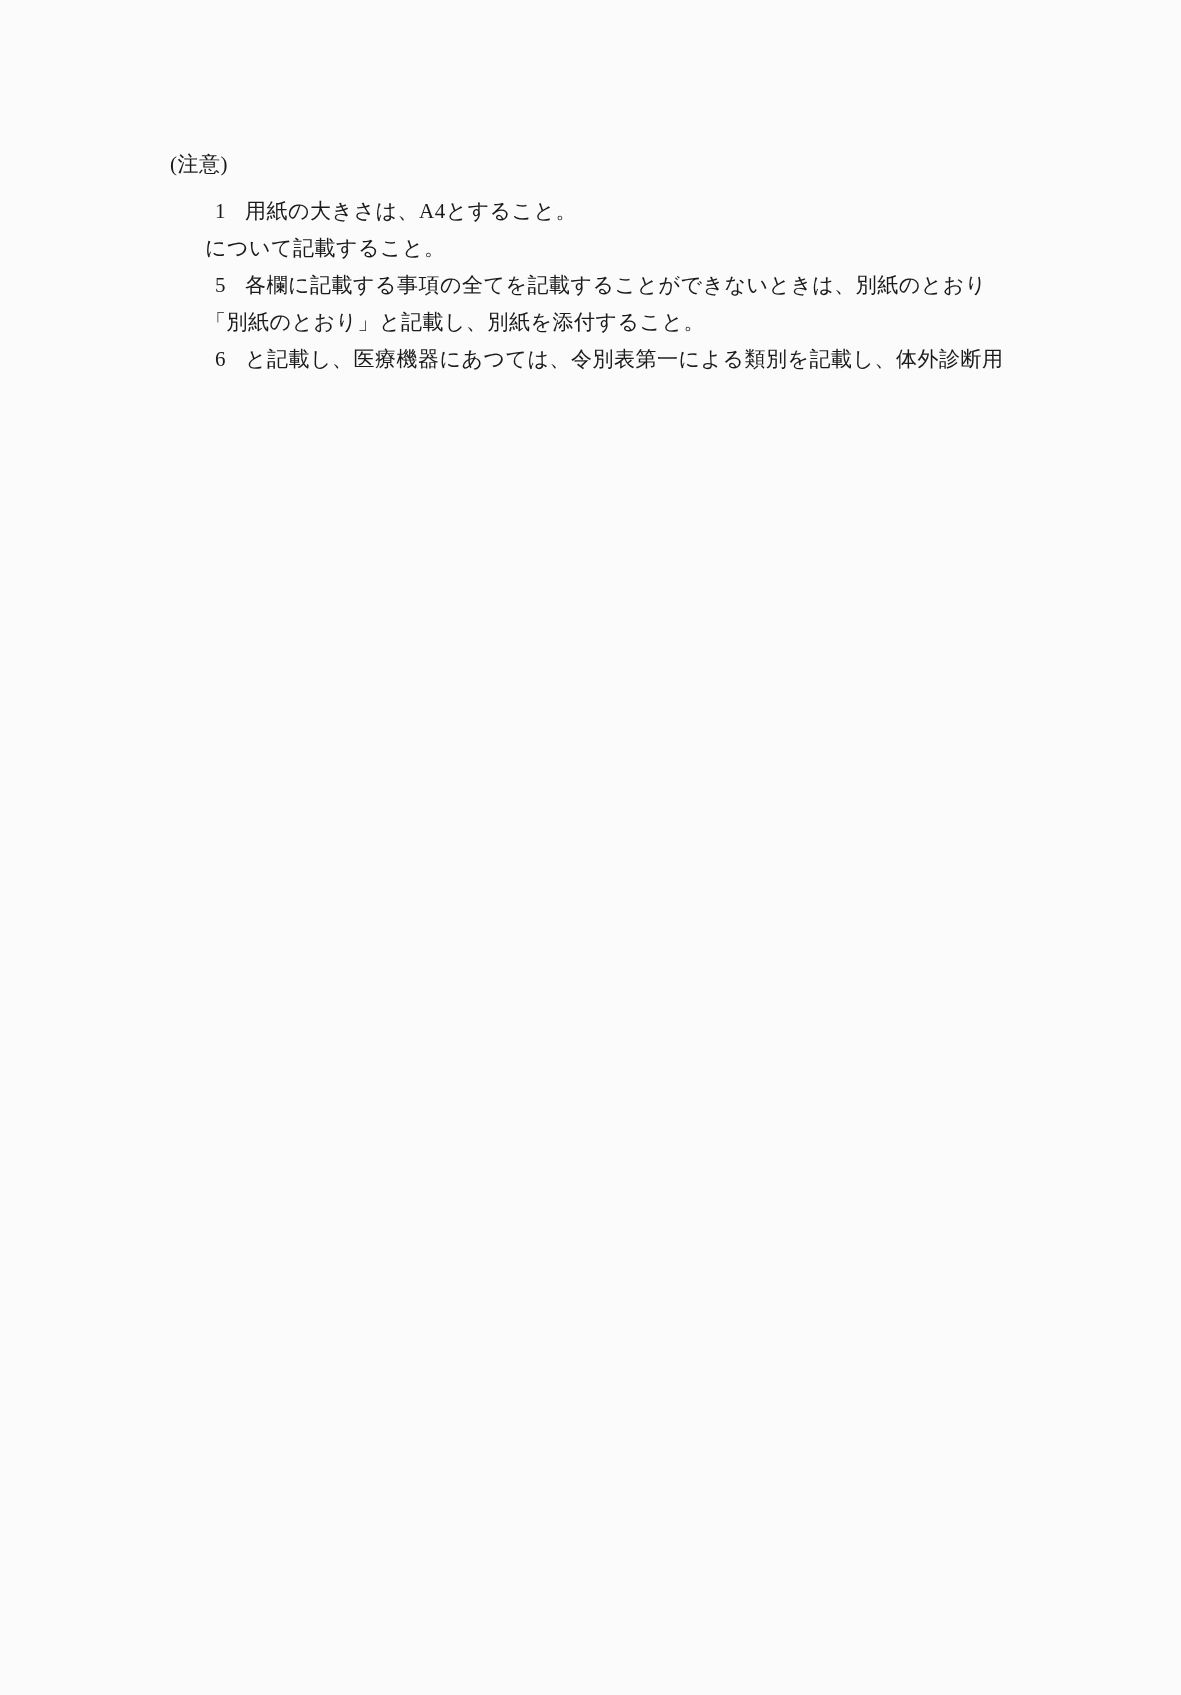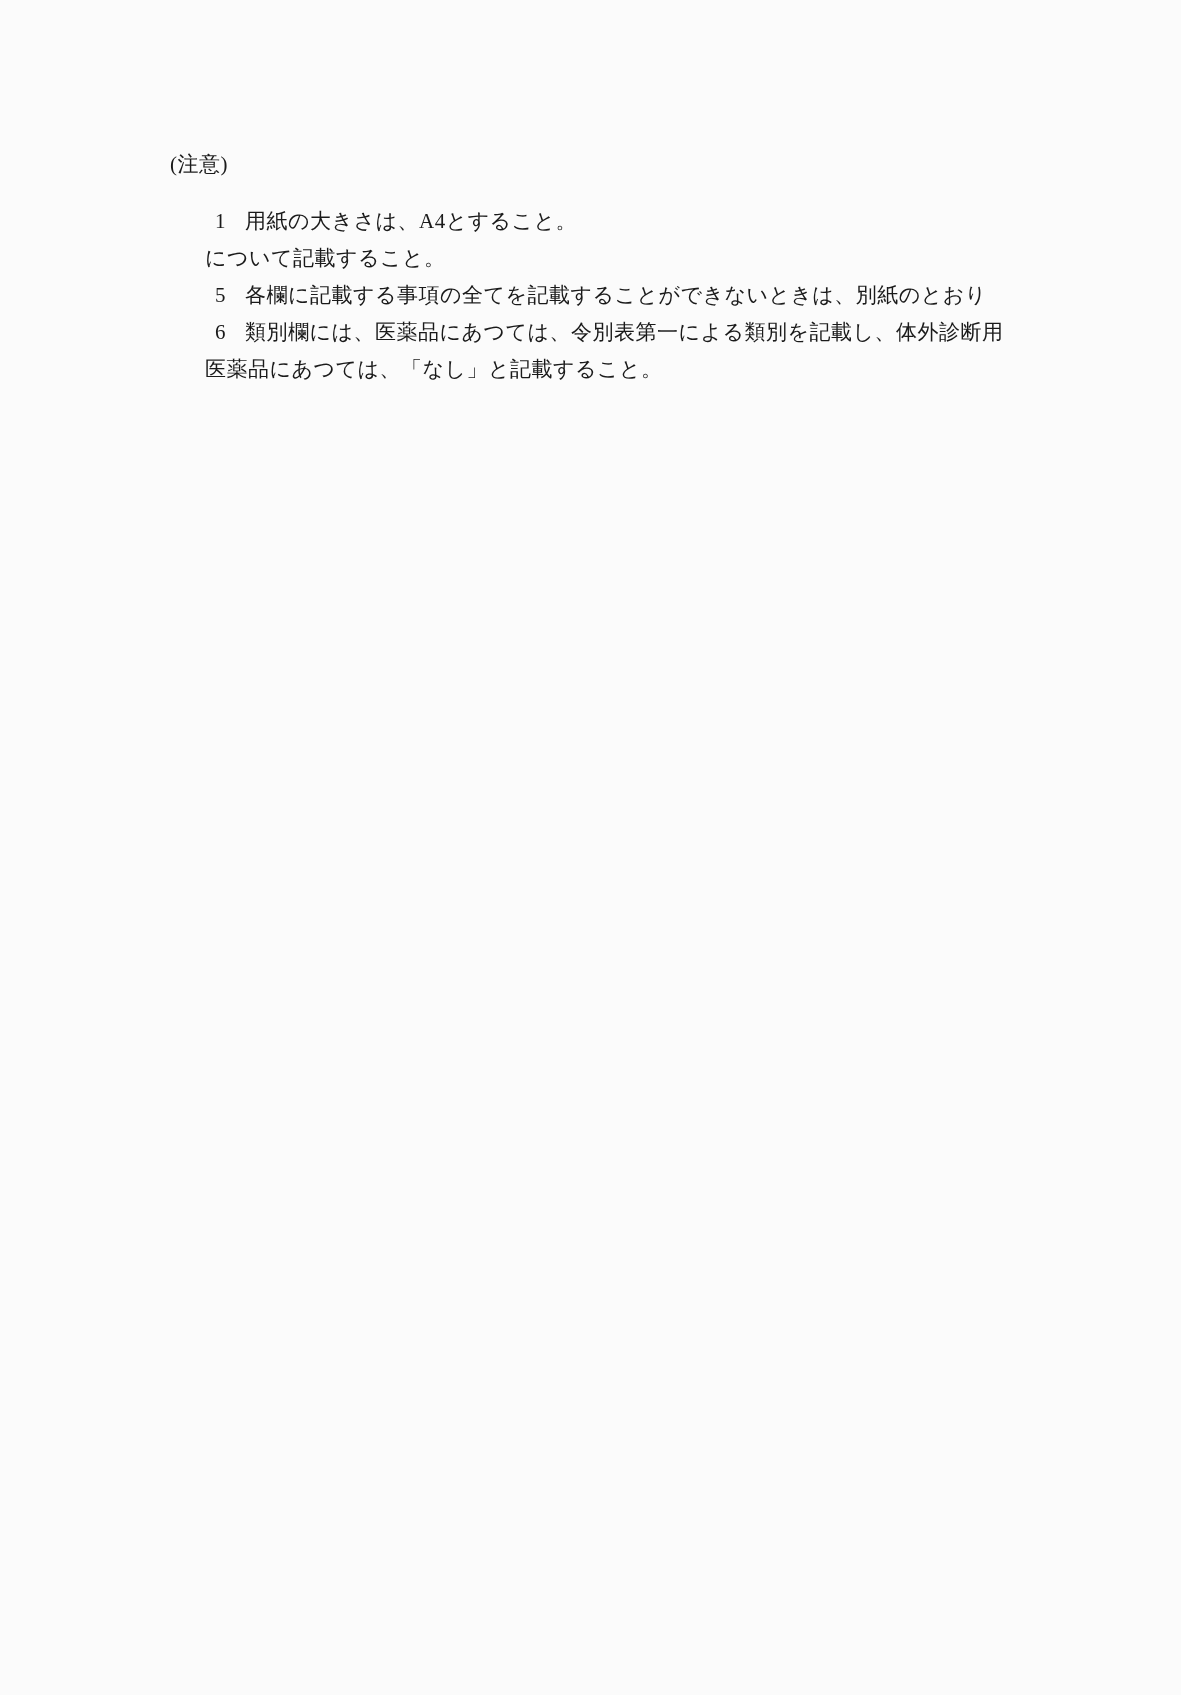--- a/index.html
+++ b/index.html
@@ -18,21 +18,21 @@
     .content {
       position: absolute;
       left: 170px;
       top: 146px;
       width: 870px;
       font-size: 21px;
       letter-spacing: 0.5px;
     }
     .title {
       line-height: 37px;
-      margin-bottom: 20px;
+      margin-bottom: 10px;
     }
     .item {
       padding-left: 35px;
     }
     .line {
       line-height: 37px;
       white-space: nowrap;
     }
     .num {
       display: inline-block;
@@ -57,23 +57,23 @@
 
 
     <div class="item">
       <div class="line">について記載すること。</div>
     </div>
 
     <div class="item">
       <div class="line">
         <span class="num">5</span><span class="txt">各欄に記載する事項の全てを記載することができないときは、別紙のとおり</span>
       </div>
+      <div class="line">「別紙のとおり」と記載し、別紙を添付すること。</div>
     </div>
 
     <div class="item">
       <div class="line">
-        <span class="num">6</span><span class="txt">類別欄には、医薬品にあつては、令別表第一による類別を記載し、体外診断用</span>
+        <span class="num">6</span><span class="txt">と記載し、医療機器にあつては、令別表第一による類別を記載し、体外診断用</span>
       </div>
-      <div class="line">医薬品にあつては、「なし」と記載すること。</div>
     </div>
 
   </div>
 </div>
 
 </body></html>

